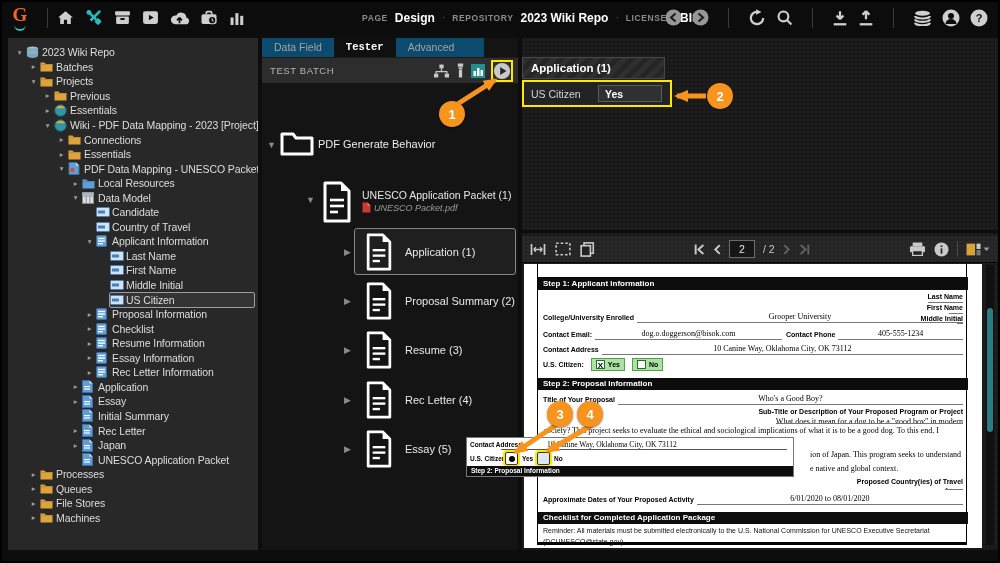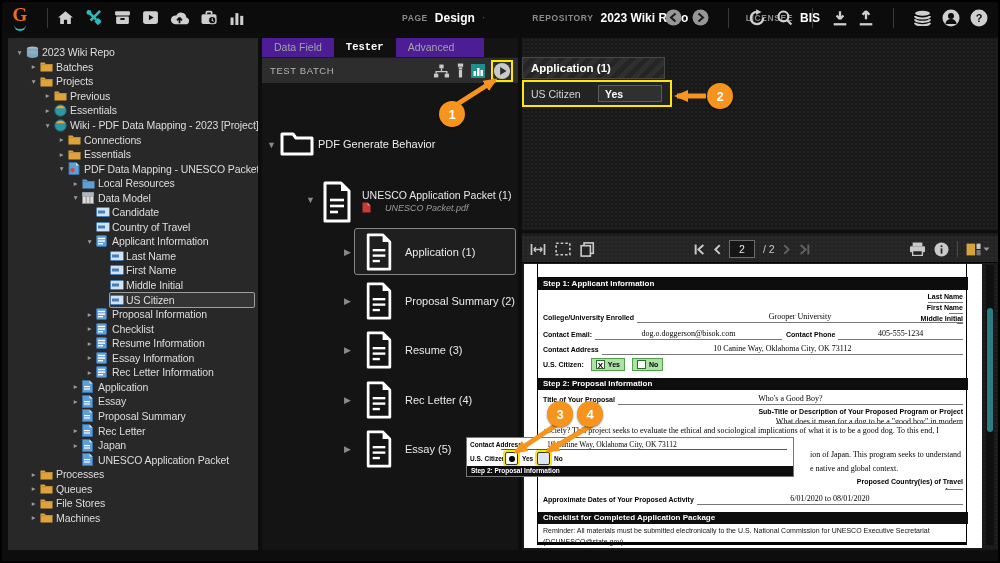--- a/index.html
+++ b/index.html
@@ -10,52 +10,52 @@
   
   .topbar{position:absolute;left:2px;top:2px;width:996px;height:31px;background:#0c0c0c;
           display:flex;align-items:center;}
   .logo{width:36px;text-align:center;position:relative;}
   .logo .g{font-family:"Liberation Serif",serif;color:#f26a22;font-size:19px;font-weight:bold;line-height:20px;}
   .logo .curl{display:block;margin:0 auto;width:12px;height:4px;border-bottom:2px solid #2bbcbd;border-radius:0 0 8px 8px;}
   .tbsep{width:1px;height:20px;background:#3a3a3a;margin:0 9px;}
   .tbicons{display:flex;align-items:center;gap:11px;}
   .tbico{display:flex;align-items:center;justify-content:center;height:22px;}
   .tbmeta{position:absolute;left:360px;top:0;height:31px;display:flex;align-items:center;gap:7px;}
-  .mlabel{color:#8b8b8b;font-size:8.5px;letter-spacing:.6px;font-weight:bold;margin-left:40px;}
+  .mlabel{color:#8b8b8b;font-size:8.5px;letter-spacing:.6px;font-weight:bold;}
   .mvalue{color:#fff;font-size:12px;font-weight:bold;}
   .mdot{color:#5d5d5d;font-size:10px;}
   .tbright{position:absolute;right:10px;top:0;height:31px;display:flex;align-items:center;gap:10px;}
 
   
   .sidebar{position:absolute;left:8px;top:38px;width:250px;height:512px;background:#282828;
            overflow:hidden;padding-top:7px;box-sizing:border-box;}
   .srow{height:14.55px;display:flex;align-items:center;font-size:10.5px;color:#dedede;
         letter-spacing:-.1px;white-space:nowrap;}
   .scaret{width:11px;font-size:7.5px;color:#9a9a9a;flex:none;text-align:center;}
   .sicon{width:16px;flex:none;display:flex;align-items:center;}
   .swrap{display:flex;align-items:center;flex:1;min-width:0;margin-right:3px;height:14px;border:1px solid transparent;}
   .srow.sel .swrap{border:1px solid #9d9d9d;background:#343434;border-radius:2px;}
 
   
   .middle{position:absolute;left:262px;top:38px;width:256px;height:512px;background:#141414;}
-  .tabbar{position:absolute;left:0;top:0;width:222px;height:19px;background:#4c1d95;display:flex;}
+  .tabbar{position:absolute;left:0;top:0;width:222px;height:19px;background:#0c4a6e;display:flex;}
   .tab{padding:0 12px;line-height:19px;font-size:10.5px;color:#a3a3a3;}
   .tab.active{background:#101010;color:#fff;font-weight:bold;font-family:Liberation Mono, monospace;}
   .batchbar{position:absolute;left:0;top:19px;width:256px;height:26px;background:#2d2d2d;
             display:flex;align-items:center;border-top:1px solid #1b1b1b;box-sizing:border-box;}
   .batchlabel{margin-left:8px;font-size:9.5px;letter-spacing:.6px;color:#b5b5b5;}
   .batchtools{margin-left:auto;margin-right:5px;display:flex;align-items:center;gap:6px;}
   .runbtn{width:22px;height:22px;border:2px solid #ffe800;display:flex;align-items:center;
           justify-content:center;box-sizing:border-box;background:transparent;}
   .mtree{position:absolute;left:0;top:45px;width:256px;height:467px;background:#141414;}
   .mcaret{position:absolute;font-size:9px;color:#8a8a8a;}
   .mrootlabel{position:absolute;left:56px;top:55px;font-size:11px;color:#ededed;}
   .mpk1{position:absolute;left:100px;top:106px;font-size:10.5px;color:#e8e8e8;white-space:nowrap;}
   .mpk2{position:absolute;left:100px;top:119px;font-size:9px;color:#9c9c9c;font-style:italic;
-        display:flex;align-items:center;gap:14px;white-space:nowrap;}
+        display:flex;align-items:center;gap:3px;white-space:nowrap;}
   .mdoc{position:absolute;left:92px;width:162px;height:47px;display:flex;align-items:center;
         border:1px solid transparent;border-radius:3px;box-sizing:border-box;}
   .mdoc.sel{border:1px solid #858585;background:#1f1f1f;}
   .mdoc .dcaret{position:absolute;left:-11px;font-size:9px;color:#8a8a8a;}
   .mdoc .dicon{margin-left:10px;flex:none;display:flex;}
   .mdoc .dlabel{margin-left:12px;font-size:11px;color:#e9e9e9;white-space:nowrap;}
 
   
   .rtop{position:absolute;left:522px;top:38px;width:476px;height:192px;background:#191919;
         background-image:radial-gradient(circle,#212121 1px,transparent 1px);background-size:4px 4px;}
@@ -585,21 +585,21 @@
       <span class="scaret"></span>
       <span class="swrap">
         <span class="sicon">
           <svg width="11" height="13" viewBox="0 0 11 13">
             <path d="M0.5 0.5 h7 l3 3 v9 h-10 Z" fill="#5f9fd6" stroke="#3a71a8"></path>
             <path d="M7.5 0.5 l3 3 h-3 Z" fill="#cfe3f5"></path>
             <rect x="2" y="6" width="6" height="1.2" fill="#fff"></rect>
             <rect x="2" y="8.4" width="6" height="1.2" fill="#fff"></rect>
           </svg>
         </span>
-        <span>Proposal Summary</span>
+        <span>Initial Summary</span>
       </span>
     </div>
     <div class="srow" style="padding-left: 62px;">
       <span class="scaret">▸</span>
       <span class="swrap">
         <span class="sicon">
           <svg width="11" height="13" viewBox="0 0 11 13">
             <path d="M0.5 0.5 h7 l3 3 v9 h-10 Z" fill="#5f9fd6" stroke="#3a71a8"></path>
             <path d="M7.5 0.5 l3 3 h-3 Z" fill="#cfe3f5"></path>
             <rect x="2" y="6" width="6" height="1.2" fill="#fff"></rect>

